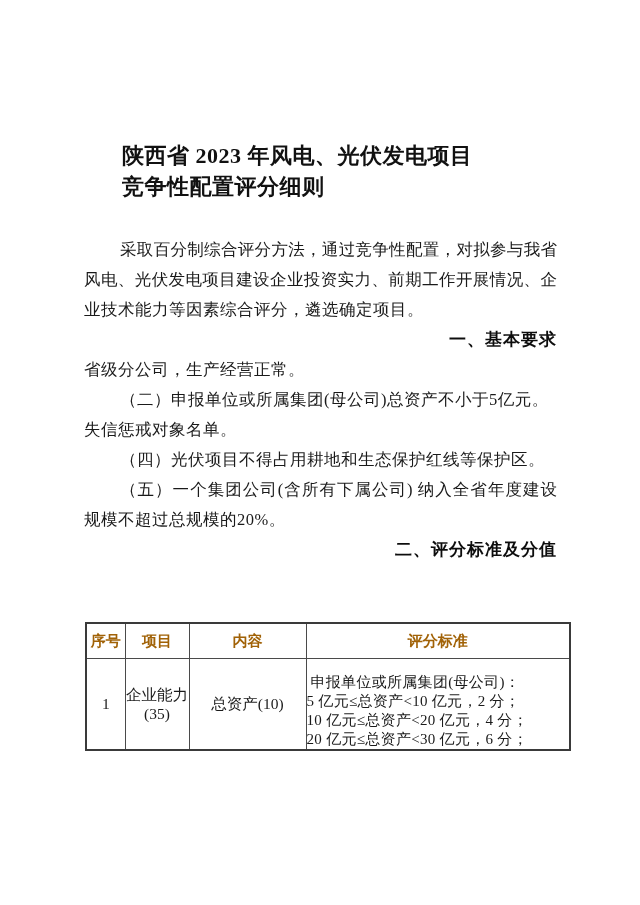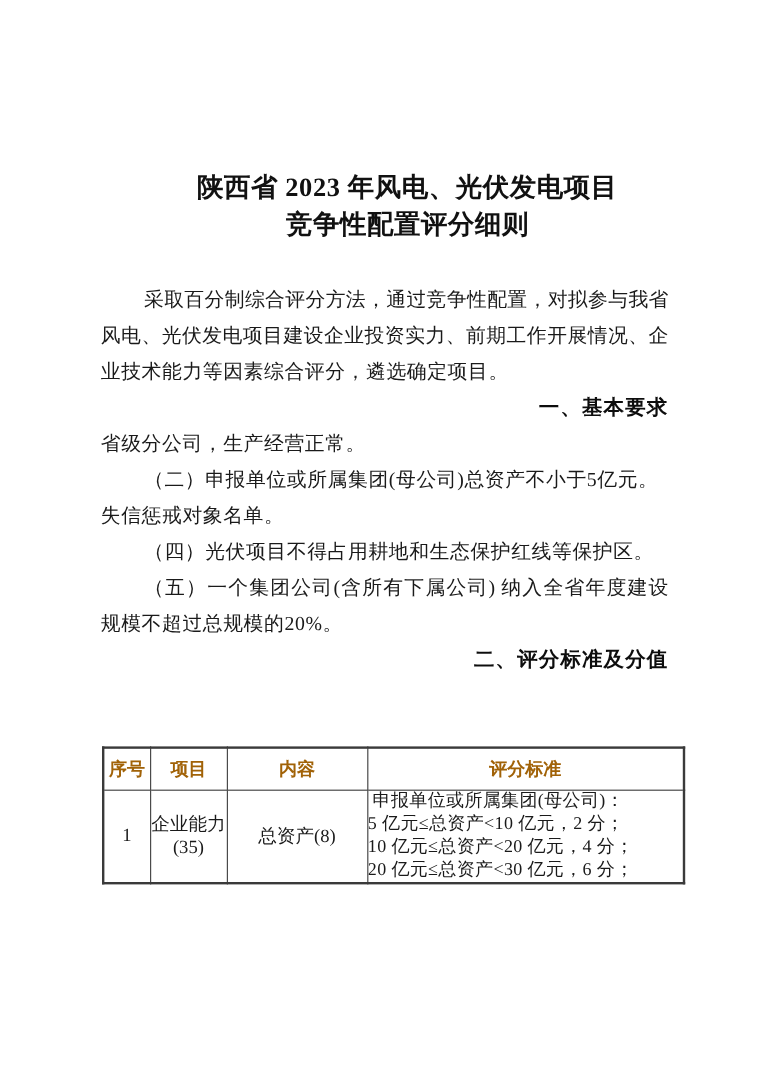--- a/index.html
+++ b/index.html
@@ -13,21 +13,21 @@
     overflow: hidden;
   }
   
   .title-block {
     position: absolute;
     left: 84px;
     top: 140px;
     width: 473px;
     box-sizing: border-box;
     padding-left: 38px;
-    text-align: center;
+    text-align: left;
     font-weight: bold;
     font-size: 22px;
     line-height: 31px;
     letter-spacing: 0.5px;
     color: #111;
   }
   
   .body-block {
     position: absolute;
     left: 84px;
@@ -84,21 +84,21 @@
   .score-table td { height: 76px; font-size: 15.5px; }
   .cell-center { text-align: center; }
   .proj-line { line-height: 19px; text-align: center; }
   .criteria-cell { padding-left: 11px; }
   .crit-line {
     line-height: 19px;
     font-size: 15px;
     letter-spacing: 0.3px;
     white-space: nowrap;
   }
-  .crit-l1 { padding-left: 4px; }
+  .crit-l1 { padding-left: 4px; margin-top: 14px; }
 </style>
 </head>
 <body>
 
 <div class="page">
 
   <div class="title-block">
     <div>陕西省 2023 年风电、光伏发电项目</div>
     <div>竞争性配置评分细则</div>
   </div>
@@ -133,21 +133,21 @@
       <th>项目</th>
       <th>内容</th>
       <th>评分标准</th>
     </tr>
     <tr>
       <td class="cell-center">1</td>
       <td>
         <div class="proj-line">企业能力</div>
         <div class="proj-line">(35)</div>
       </td>
-      <td class="cell-center">总资产(8)</td>
+      <td class="cell-center">总资产(10)</td>
       <td class="criteria-cell">
         <div class="crit-line crit-l1">申报单位或所属集团(母公司)：</div>
         <div class="crit-line">5 亿元≤总资产&lt;10 亿元，2 分；</div>
         <div class="crit-line">10 亿元≤总资产&lt;20 亿元，4 分；</div>
         <div class="crit-line">20 亿元≤总资产&lt;30 亿元，6 分；</div>
       </td>
     </tr>
   </tbody>
     </table>
 

